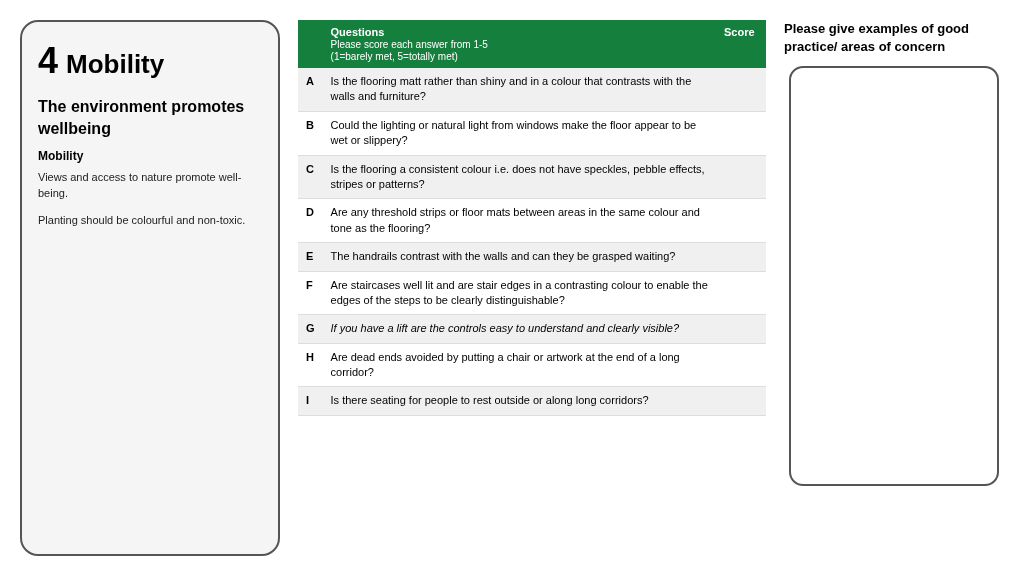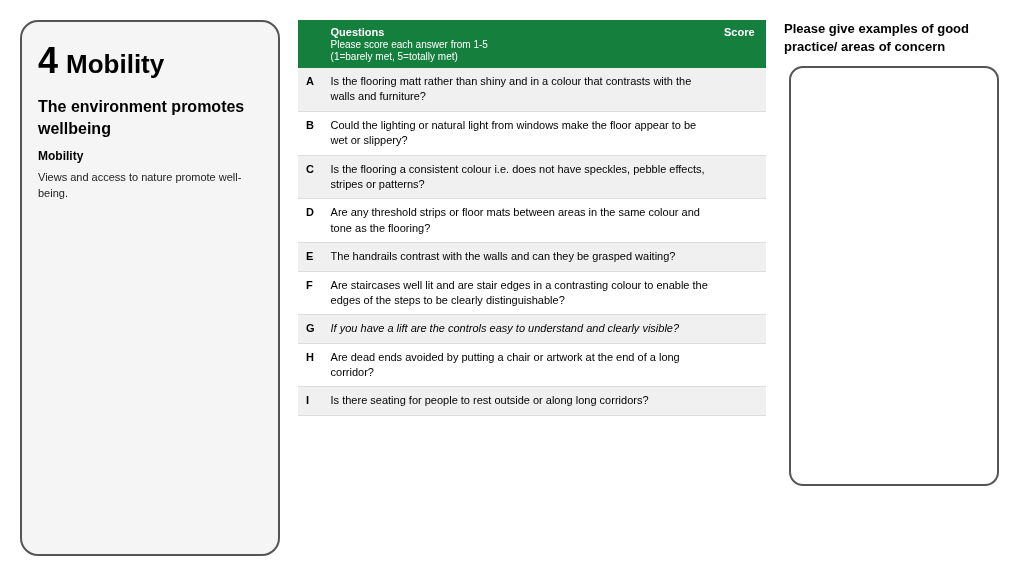--- a/index.html
+++ b/index.html
@@ -139,20 +139,21 @@
 <body>
 
 <div class="left-panel">
   <div class="section-header">
     <span class="section-number">4</span>
     <span class="section-title">Mobility</span>
   </div>
   <div class="subtitle">The environment promotes wellbeing</div>
   <div class="rationale-heading">Mobility</div>
   <div class="rationale-text">Views and access to nature promote well-being.</div>
+  <div class="rationale-text">Planting should be colourful and non-toxic.</div>
 </div>
 
 <div class="middle-panel">
   <table class="questions-table">
     <thead>
       <tr>
         <th></th>
         <th>
           <span style="font-weight:bold;">Questions</span><br>
           <span style="font-weight:normal; font-size:10px;">Please score each answer from 1-5<br>(1=barely met, 5=totally met)</span>

